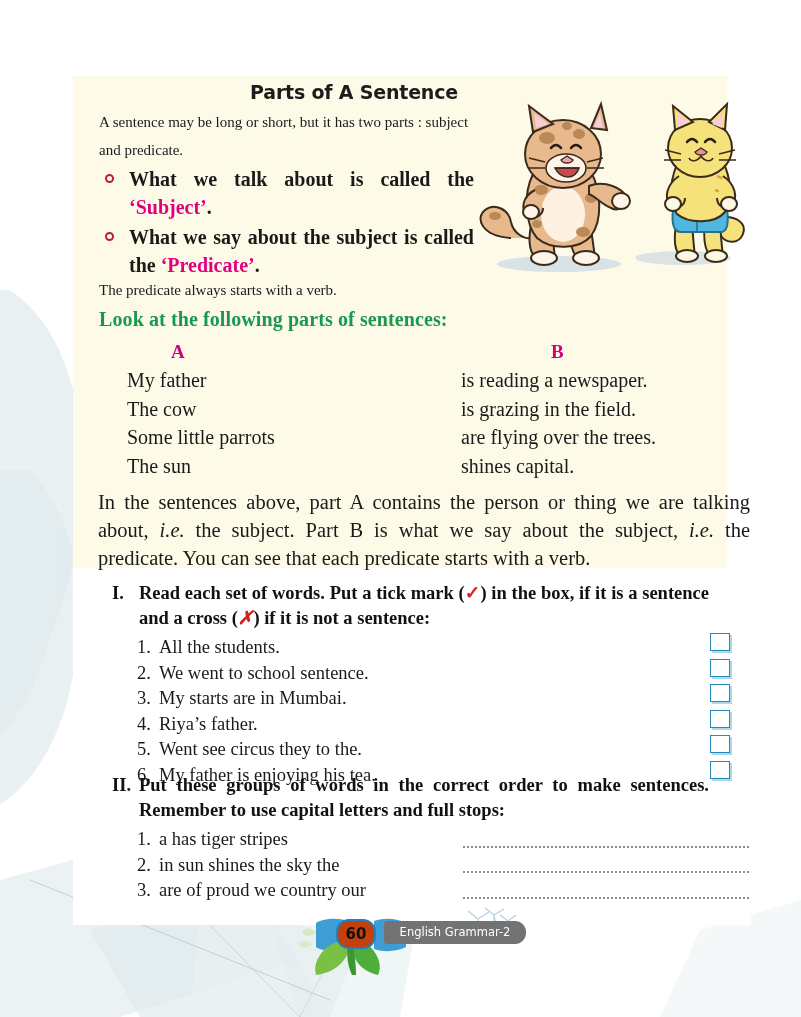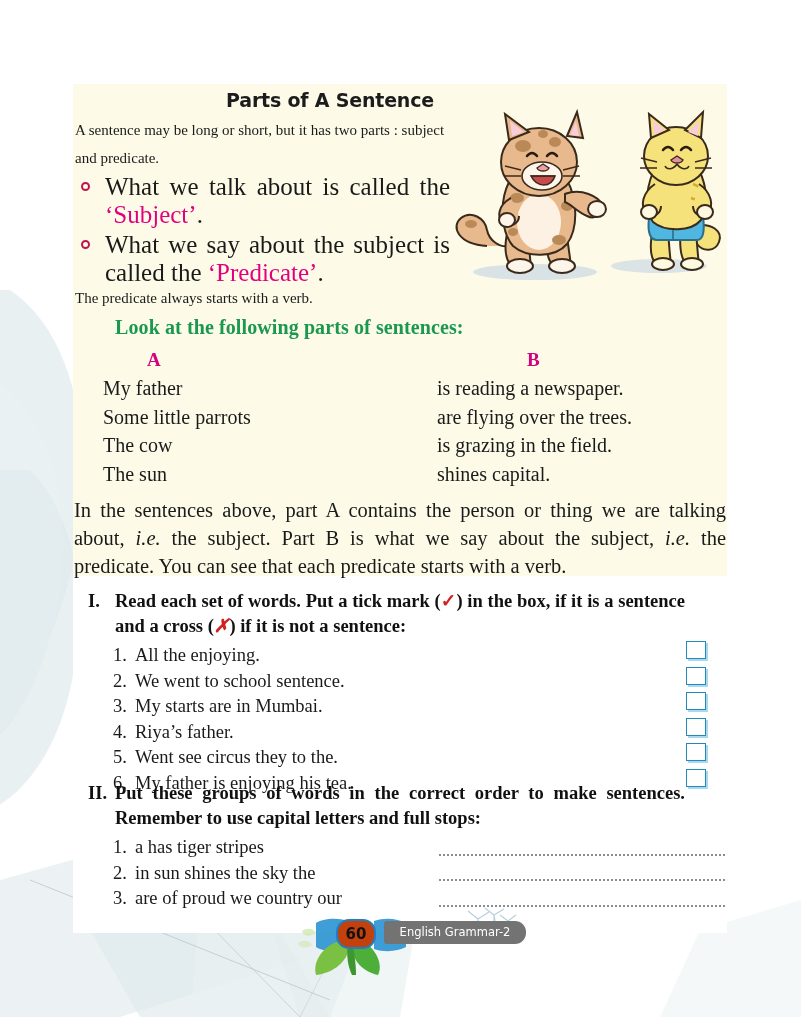--- a/index.html
+++ b/index.html
@@ -21,25 +21,26 @@
     left: 0; top: 0;
     width: 801px; height: 1017px;
     z-index: 0;
     pointer-events: none;
   }
 
   
   #content-panel {
     position: absolute;
     left: 73px;
-    top: 84px;
+    top: 76px;
     width: 654px;
     height: 849px;
     background: #ffffff;
     z-index: 2;
+    padding-left: 24px;
   }
   #cream-band {
     position: absolute;
     left: 0; top: 0;
     width: 654px;
     height: 492px;
     background: #fdfbe8;
   }
   #panel-inner {
     position: relative;
@@ -75,25 +76,26 @@
 
   .bullet-list {
     position: absolute;
     left: 2px;
     top: 89px;
     width: 375px;
   }
   .bullet-item {
     position: relative;
     padding-left: 30px;
-    font-size: 25px;
+    font-size: 20px;
     line-height: 28px;
     color: #1a1a1a;
     text-align: justify;
     margin-bottom: 2px;
+    font-weight: bold;
   }
   .bullet-item > .btext { display: block; }
   .bullet-item .marker {
     position: absolute;
     left: 6px;
     top: 9px;
     width: 9px;
     height: 9px;
     border: 2px solid #c0144b;
     border-radius: 50%;
@@ -123,21 +125,20 @@
   
   .green-head {
     position: absolute;
     left: 2px;
     top: 232px;
     font-family: "Liberation Serif", serif;
     font-weight: bold;
     font-size: 20px;
     color: #1a9850;
     letter-spacing: 0.1px;
-    margin-left: 40px;
   }
 
   
   #ab-table {
     position: absolute;
     left: 2px;
     top: 265px;
     width: 650px;
   }
   .ab-header {
@@ -432,42 +433,42 @@
     <div id="ab-table">
       <div class="ab-header">
         <span class="colA">A</span>
         <span class="colB">B</span>
       </div>
       <div class="ab-row">
         <span class="colA">My father</span>
         <span class="colB">is reading a newspaper.</span>
       </div>
       <div class="ab-row">
+        <span class="colA">The cow</span>
+        <span class="colB">is grazing in the field.</span>
+      </div>
+      <div class="ab-row">
         <span class="colA">Some little parrots</span>
         <span class="colB">are flying over the trees.</span>
-      </div>
-      <div class="ab-row">
-        <span class="colA">The cow</span>
-        <span class="colB">is grazing in the field.</span>
       </div>
       <div class="ab-row">
         <span class="colA">The sun</span>
         <span class="colB">shines capital.</span>
       </div>
     </div>
 
     <div class="para-just"><span>In the sentences above, part A contains the person or thing we are talking about, </span><i>i.e.</i><span> the subject. Part B is what we say about the subject, </span><i>i.e.</i><span> the predicate. You can see that each predicate starts with a verb.</span></div>
 
     <div class="ex-block" id="exercise-1">
       <div class="ex-head"><span class="numeral">I.</span><span>Read each set of words. Put a tick mark (</span><span class="tick">✓</span><span>) in the box, if it is a sentence and a cross (</span><span class="cross">✗</span><span>) if it is not a sentence:</span></div>
 
       <div class="ex-items">
         <div class="ex-item">
           <span class="inum">1.</span>
-          <span>All the enjoying.</span>
+          <span>All the students.</span>
         </div>
         <div class="ex-item">
           <span class="inum">2.</span>
           <span>We went to school sentence.</span>
         </div>
         <div class="ex-item">
           <span class="inum">3.</span>
           <span>My starts are in Mumbai.</span>
         </div>
         <div class="ex-item">

